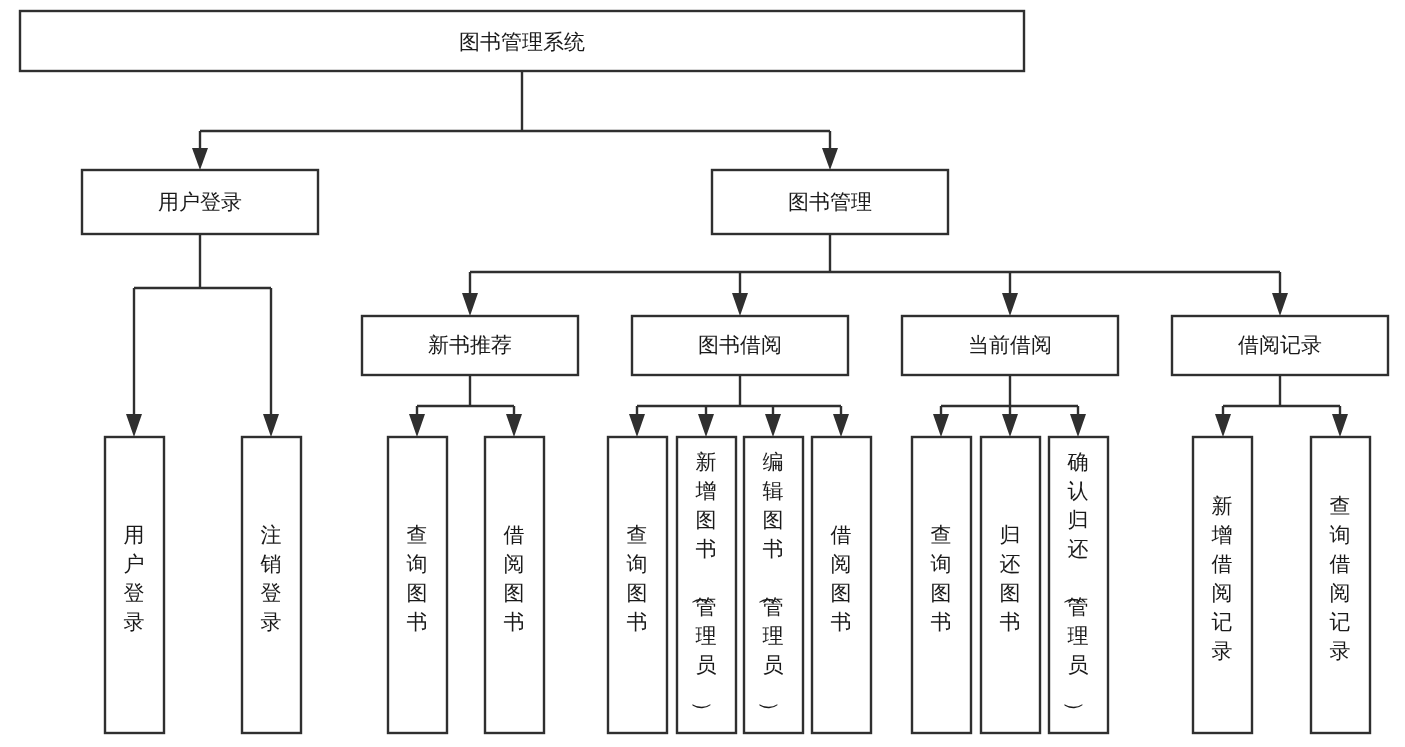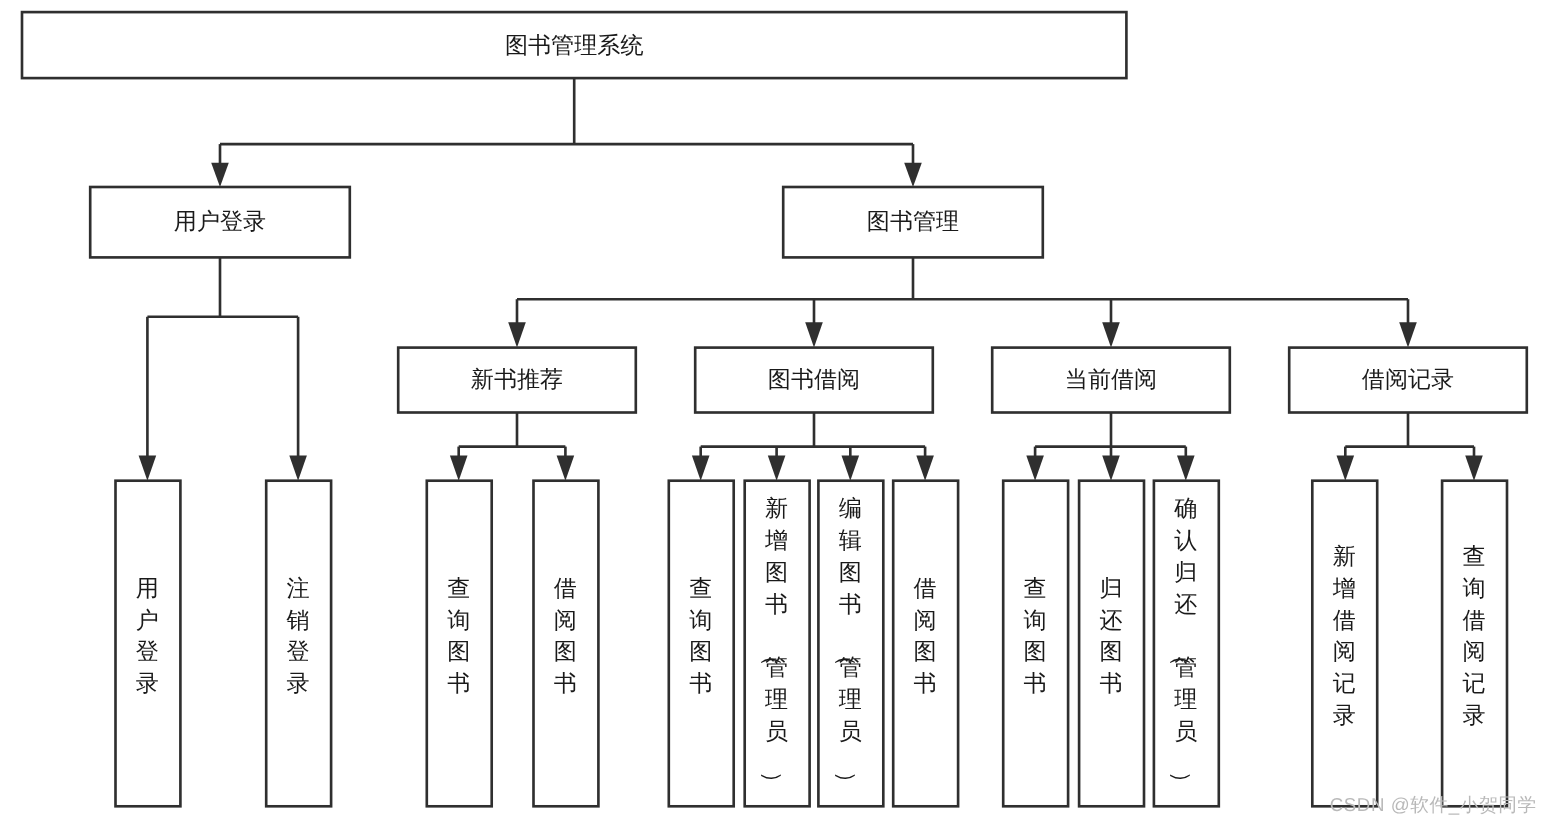--- a/index.html
+++ b/index.html
@@ -217,14 +217,13 @@
     <g>
       <rect class="node-box" x="1193" y="437" width="59" height="296"></rect>
       <text class="node-label-v" x="1222" y="0"><tspan x="1222" y="512.5">新</tspan><tspan x="1222" y="541.5">增</tspan><tspan x="1222" y="570.5">借</tspan><tspan x="1222" y="599.5">阅</tspan><tspan x="1222" y="628.5">记</tspan><tspan x="1222" y="657.5">录</tspan></text>
     </g>
     <g>
       <rect class="node-box" x="1311" y="437" width="59" height="296"></rect>
       <text class="node-label-v" x="1340" y="0"><tspan x="1340" y="512.5">查</tspan><tspan x="1340" y="541.5">询</tspan><tspan x="1340" y="570.5">借</tspan><tspan x="1340" y="599.5">阅</tspan><tspan x="1340" y="628.5">记</tspan><tspan x="1340" y="657.5">录</tspan></text>
     </g>
   </svg>
 
-  <div class="watermark">CSDN @软件_小贺同学</div>
 </div>
 
 </body></html>

